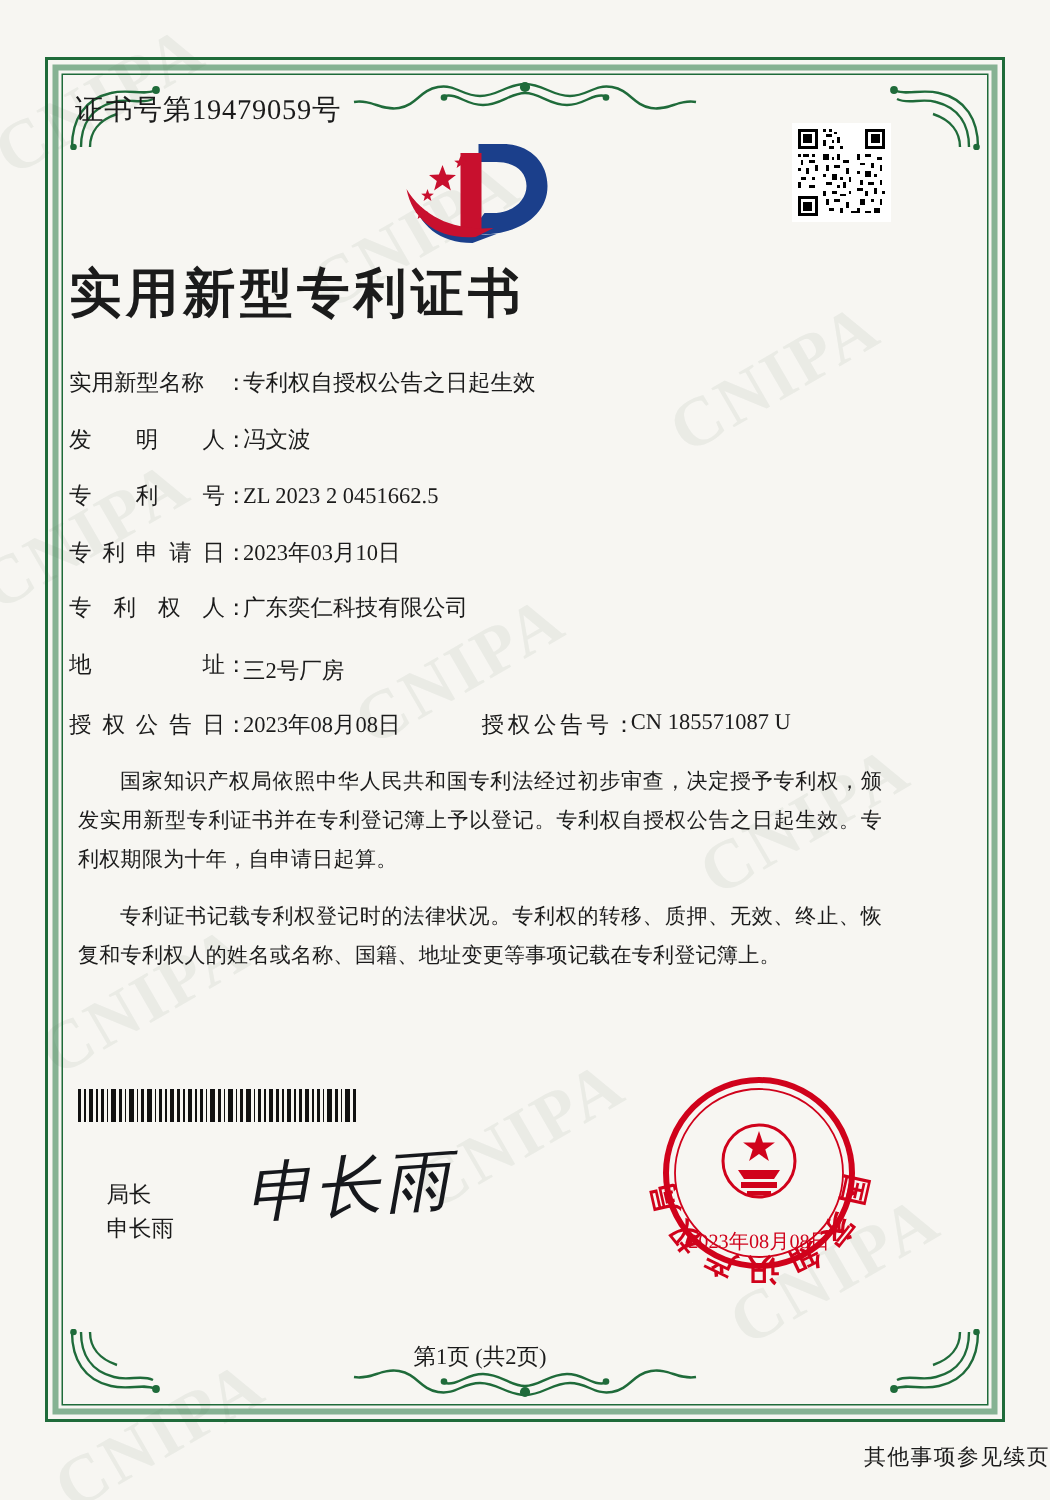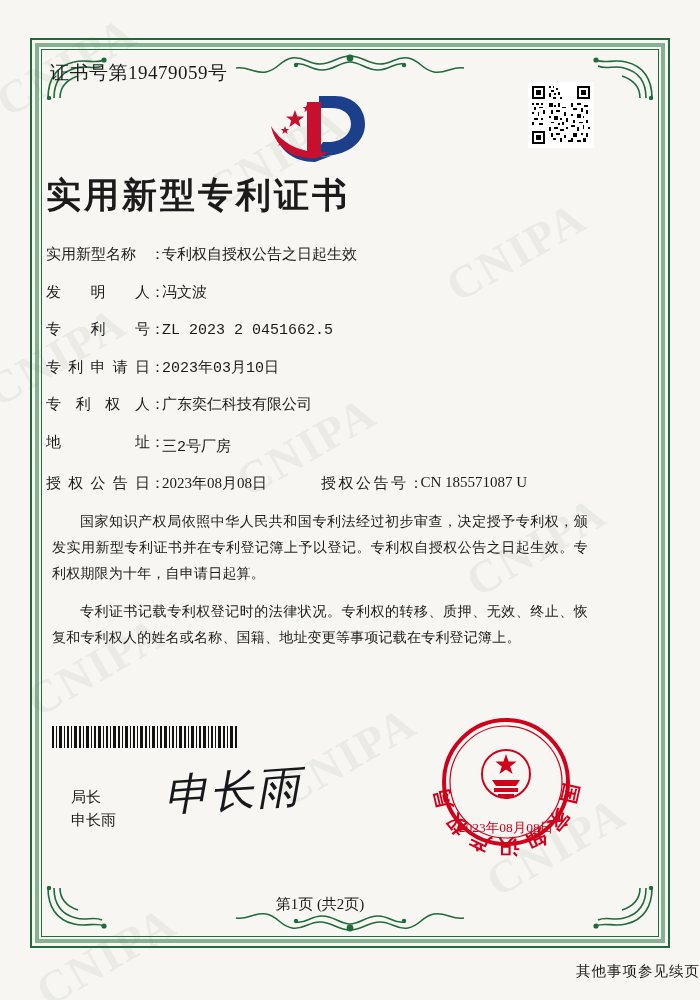--- a/index.html
+++ b/index.html
@@ -139,21 +139,20 @@
     margin: 10px 0 26px 0;
     font-family: Liberation Serif, serif;
   }
 
   .field {
     display: flex;
     align-items: flex-start;
     font-size: 15px;
     line-height: 1.5;
     margin-bottom: 15px;
-    font-family: Liberation Mono, monospace;
   }
   .f-label {
     width: 104px;
     flex: 0 0 104px;
     display: flex;
     justify-content: space-between;
     letter-spacing: 0;
     white-space: nowrap;
   }
   .f-label.spread > span { display: inline-block; }

